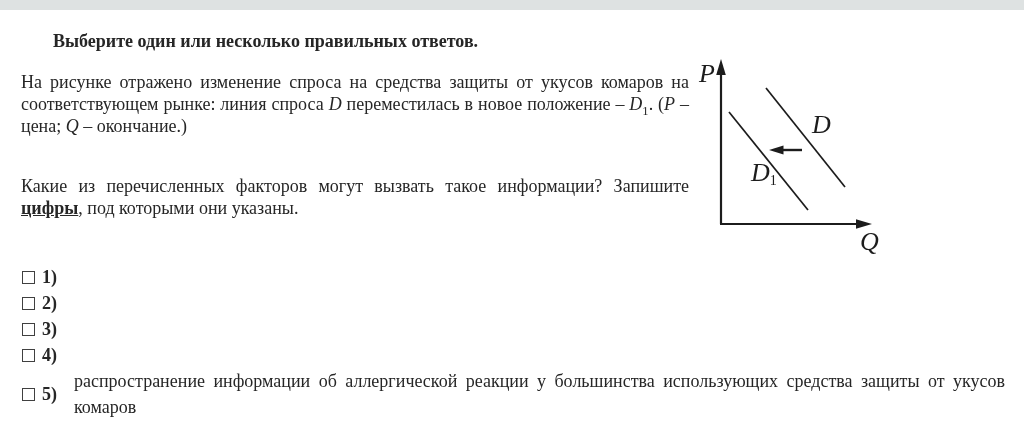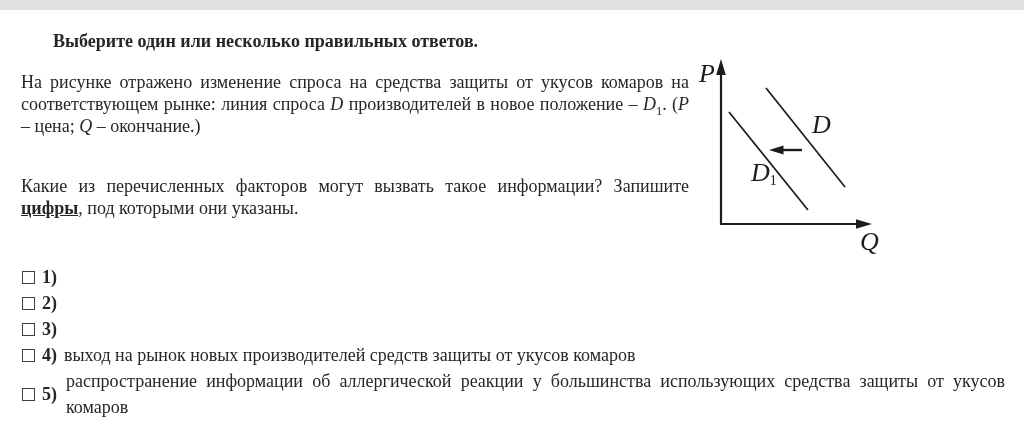--- a/index.html
+++ b/index.html
@@ -67,31 +67,31 @@
     font-weight: bold;
     margin: 0 5px 0 7px;
     min-width: 17px;
   }
   .otext { white-space: nowrap; }
   .opt.multi .otext {
     flex: 1 1 auto;
     white-space: normal;
     text-align: justify;
     line-height: 26px;
-    margin-left: 2px;
+    margin-left: 10px;
   }
 </style>
 </head>
 <body>
 
 <div class="topbar"></div>
 
 <div class="title">Выберите один или несколько правильных ответов.</div>
 
-<p class="para" id="para1"><span>На рисунке отражено изменение спроса на средства защиты от укусов комаров на соответствующем рынке: линия спроса </span><i>D</i><span> производителей в новое положение – </span><i>D</i><sub>1</sub><span>. (</span><i>P</i><span> – цена; </span><i>Q</i><span> – окончание.)</span></p>
+<p class="para" id="para1"><span>На рисунке отражено изменение спроса на средства защиты от укусов комаров на соответствующем рынке: линия спроса </span><i>D</i><span> переместилась в новое положение – </span><i>D</i><sub>1</sub><span>. (</span><i>P</i><span> – цена; </span><i>Q</i><span> – окончание.)</span></p>
 
 <p class="para" id="para2"><span>Какие из перечисленных факторов могут вызвать такое информации? Запишите </span><span class="emph">цифры</span><span>, под которыми они указаны.</span></p>
 
 <svg class="graph" viewBox="0 0 200 215">
 
   <line x1="33" y1="176" x2="33" y2="22" stroke="#1c1c1c" stroke-width="2.2"></line>
   <polygon points="33,11 28.2,27 37.8,27" fill="#1c1c1c"></polygon>
 
   <line x1="32" y1="176" x2="172" y2="176" stroke="#1c1c1c" stroke-width="2.2"></line>
   <polygon points="184,176 168,171.2 168,180.8" fill="#1c1c1c"></polygon>
@@ -118,20 +118,19 @@
     <span class="cb"></span>
     <span class="num">2)</span>
   </div>
   <div class="opt">
     <span class="cb"></span>
     <span class="num">3)</span>
   </div>
   <div class="opt">
     <span class="cb"></span>
     <span class="num">4)</span>
-    <span class="otext">выход на рынок новых производителей средств защиты от укусов комаров</span>
   </div>
   <div class="opt multi">
     <span class="cb"></span>
     <span class="num">5)</span>
     <span class="otext">распространение информации об аллергической реакции у большинства использующих средства защиты от укусов комаров</span>
   </div>
 </div>
 
 </body></html>

